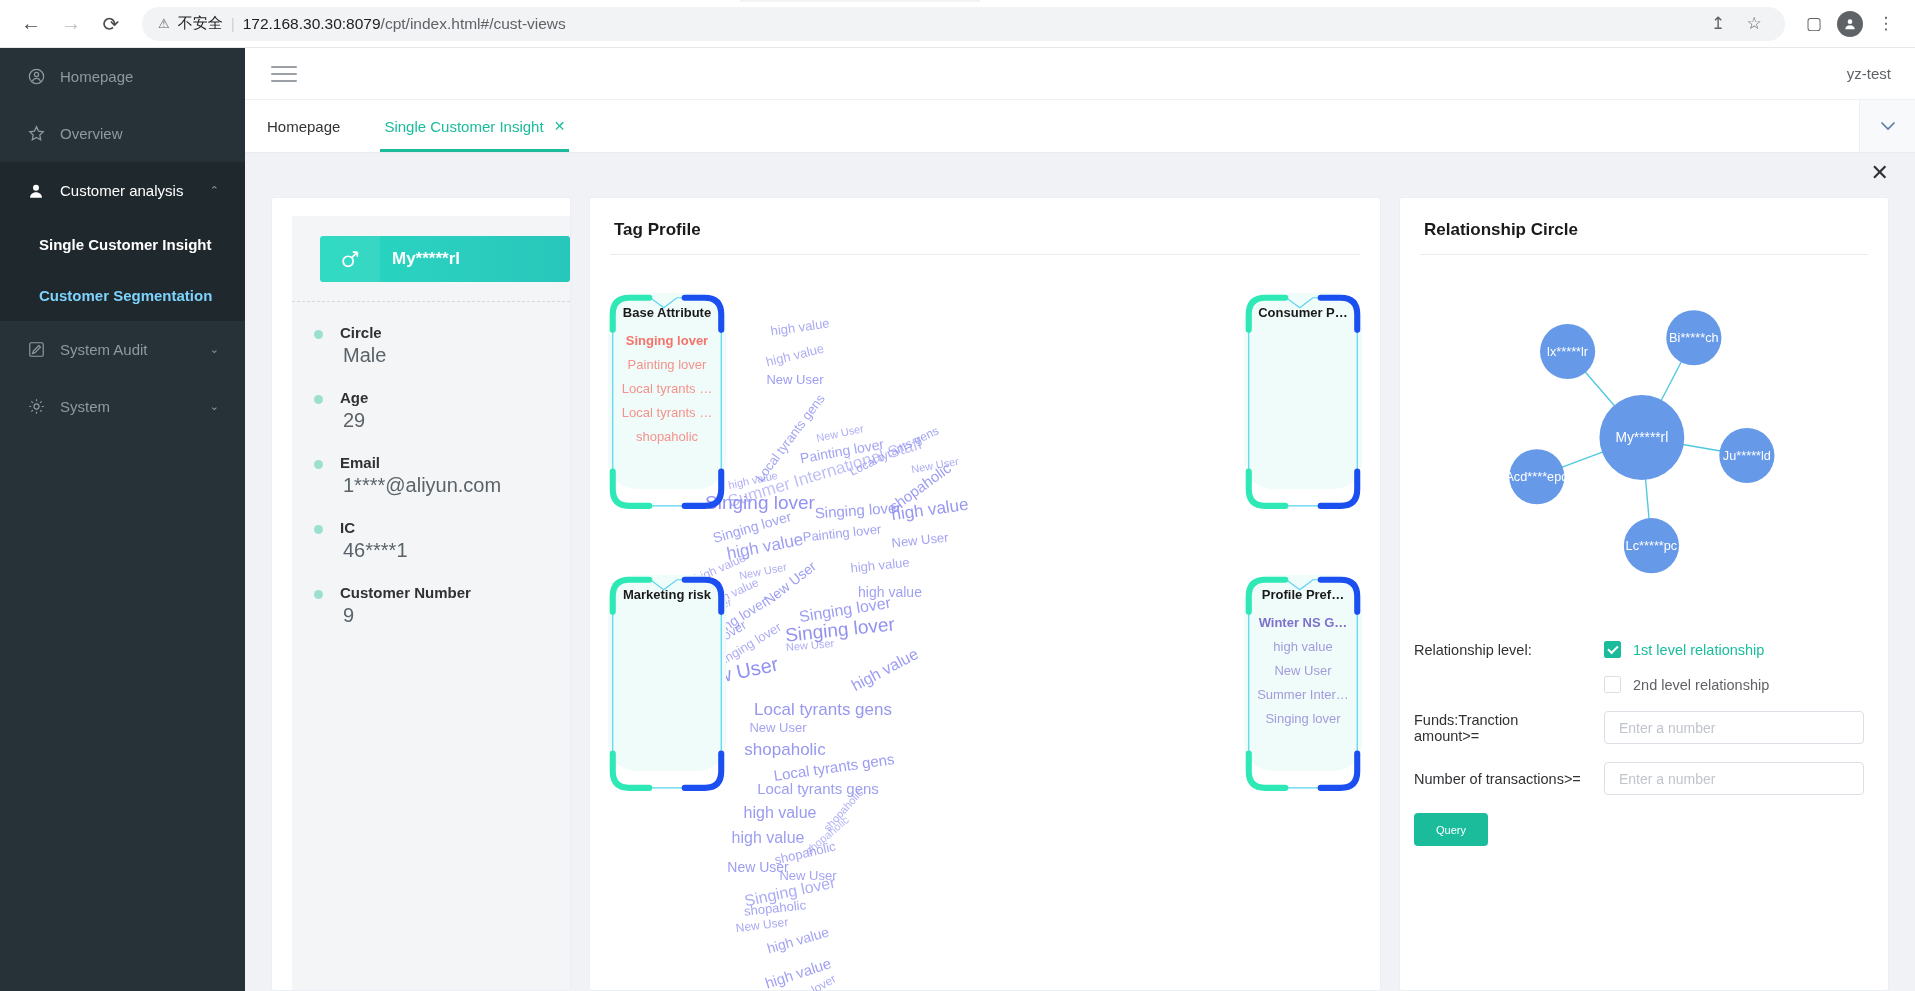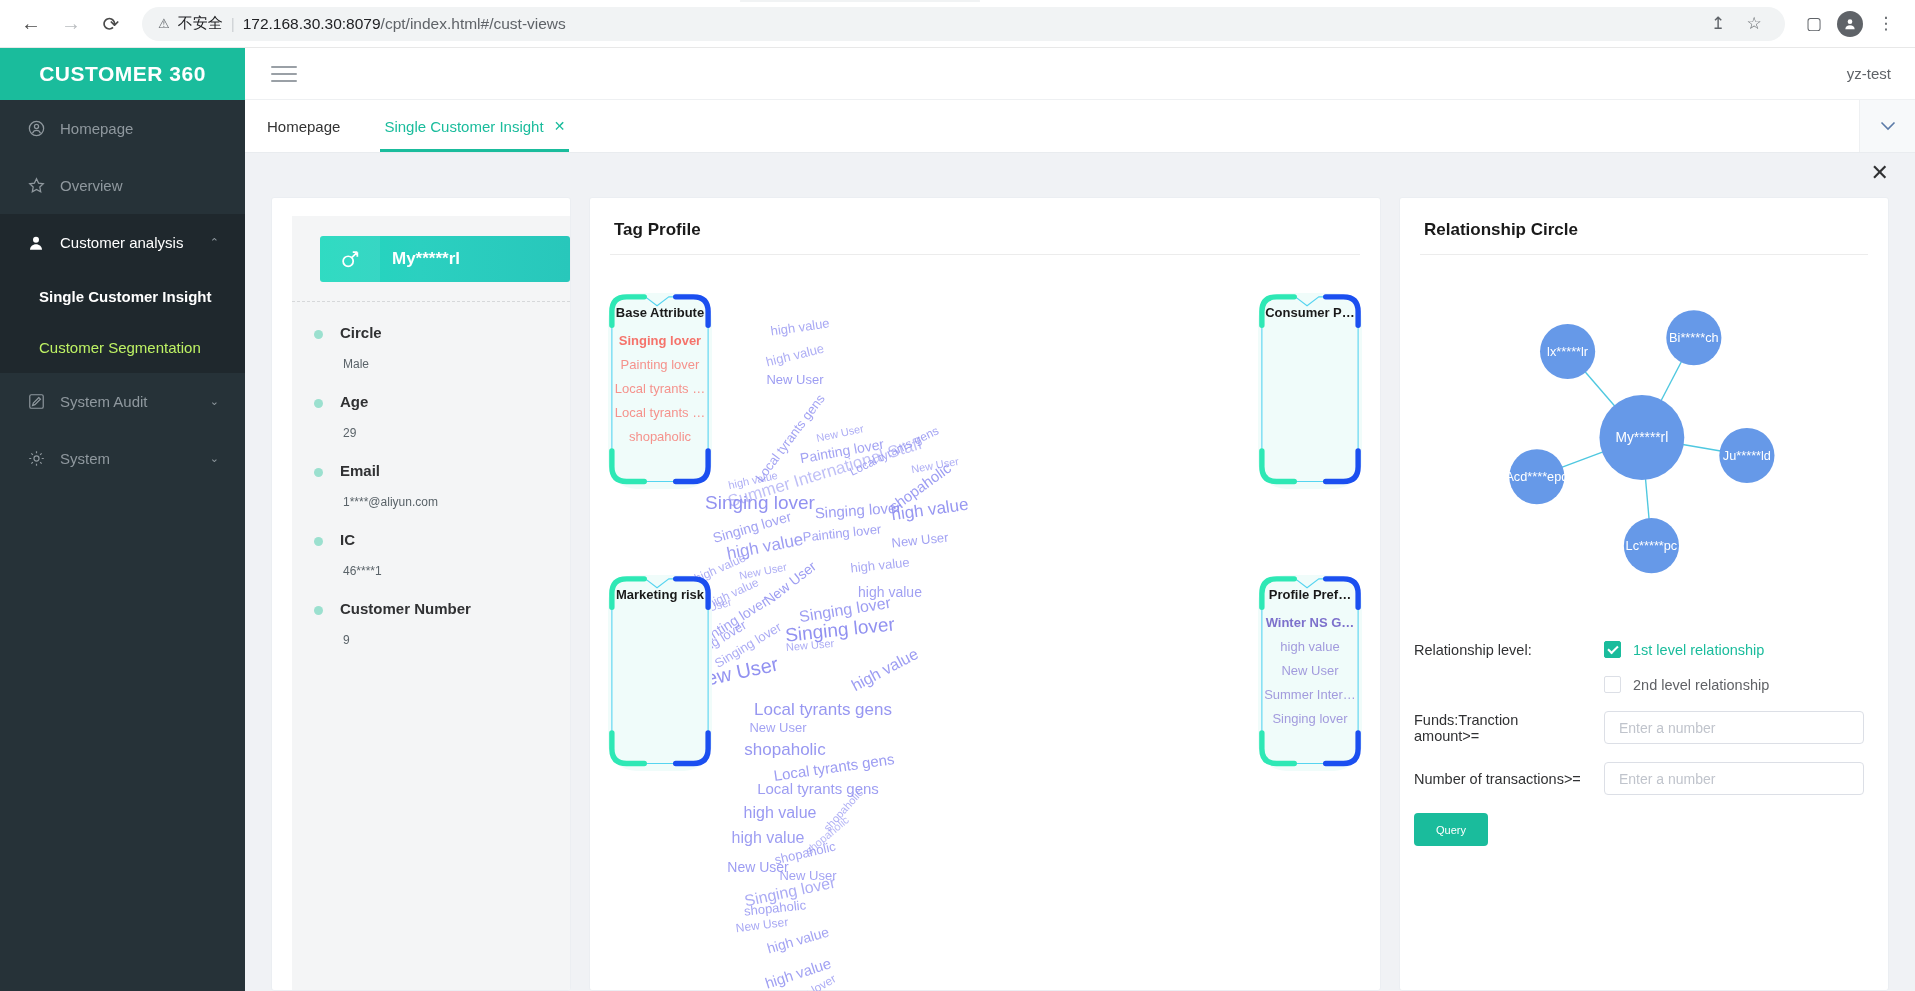--- a/index.html
+++ b/index.html
@@ -97,22 +97,23 @@
   .nav-item.group-open .nav-ico { color: #fff; }
   .nav-ico { width: 20px; display: flex; align-items: center; justify-content: center; font-size: 17px; flex:none;}
   .nav-label { flex: 1; }
   .chev { font-size: 11px; color: #8f989e; }
   .submenu { background: #1f282d; }
   .sub-item {
     height: 51px;
     display: flex; align-items: center;
     padding-left: 39px;
     font-size: 15px;
-    color: #bef264;
+    color: #7dd3fc;
     cursor: pointer;
+    font-weight: bold;
   }
   .sub-item.active { color: #ffffff; font-weight: bold; }
 
   
   .main { flex: 1; display: flex; flex-direction: column; min-width: 0; background: #f0f2f5; }
   .topbar {
     height: 52px; background: #fff;
     display: flex; align-items: center;
     padding: 0 24px 0 26px;
     border-bottom: 1px solid #eef0f2;
@@ -206,29 +207,29 @@
   .dashed { border-top: 1px dashed #d6d8da; margin: 19px 0 0 0; }
   .field { padding: 0 0 0 48px; margin-top: 22px; }
   .field-label {
     font-size: 15px; font-weight: bold; color: #303133;
     position: relative;
   }
   .field-label::before {
     content: ""; position: absolute; left: -26px; top: 6px;
     width: 9px; height: 9px; border-radius: 50%; background: #9be0cf;
   }
-  .field-value { font-size: 12px; color: #5a6369; margin-top: 16px; padding-left: 3px; }
+  .field-value { font-size: 20px; color: #5a6369; margin-top: 3px; padding-left: 3px; }
 
   
   .tag-card { flex: 1; min-width: 0; position: relative; }
   .tag-body { flex: 1; position: relative; min-height: 0; }
 
   .tagbox {
     position: absolute;
-    width: 104px; height: 196px;
+    width: 118px; height: 196px;
     background: #f0fcfa;
     border-radius: 28px;
   }
   .tagbox svg { position: absolute; inset: -3px; overflow: visible; }
   .tagbox-title {
     position: absolute; top: 12px; left: 0; right: 0;
     text-align: center;
     font-size: 13px; font-weight: bold; color: #1a1a1a;
     white-space: nowrap; overflow: hidden;
   }
@@ -324,21 +325,20 @@
           <path d="M4 21c0-4.4 3.6-7 8-7s8 2.6 8 7z"></path>
         </svg>
       </span>
   </div>
   <div class="chrome-icon">⋮</div>
 </div>
 
 <div class="app">
 
   <div class="sidebar">
-    <div class="brand">CUSTOMER 360</div>
 
     <div class="nav-item">
       <span class="nav-ico">
         <svg width="19" height="19" viewBox="0 0 24 24" fill="none" stroke="currentColor" stroke-width="1.6">
             <circle cx="12" cy="12" r="9"></circle>
             <circle cx="12" cy="9.5" r="2.6"></circle>
             <path d="M7 18c.8-2.5 2.7-3.7 5-3.7s4.2 1.2 5 3.7"></path>
           </svg>
       </span>
       <span class="nav-label">Homepage</span>

